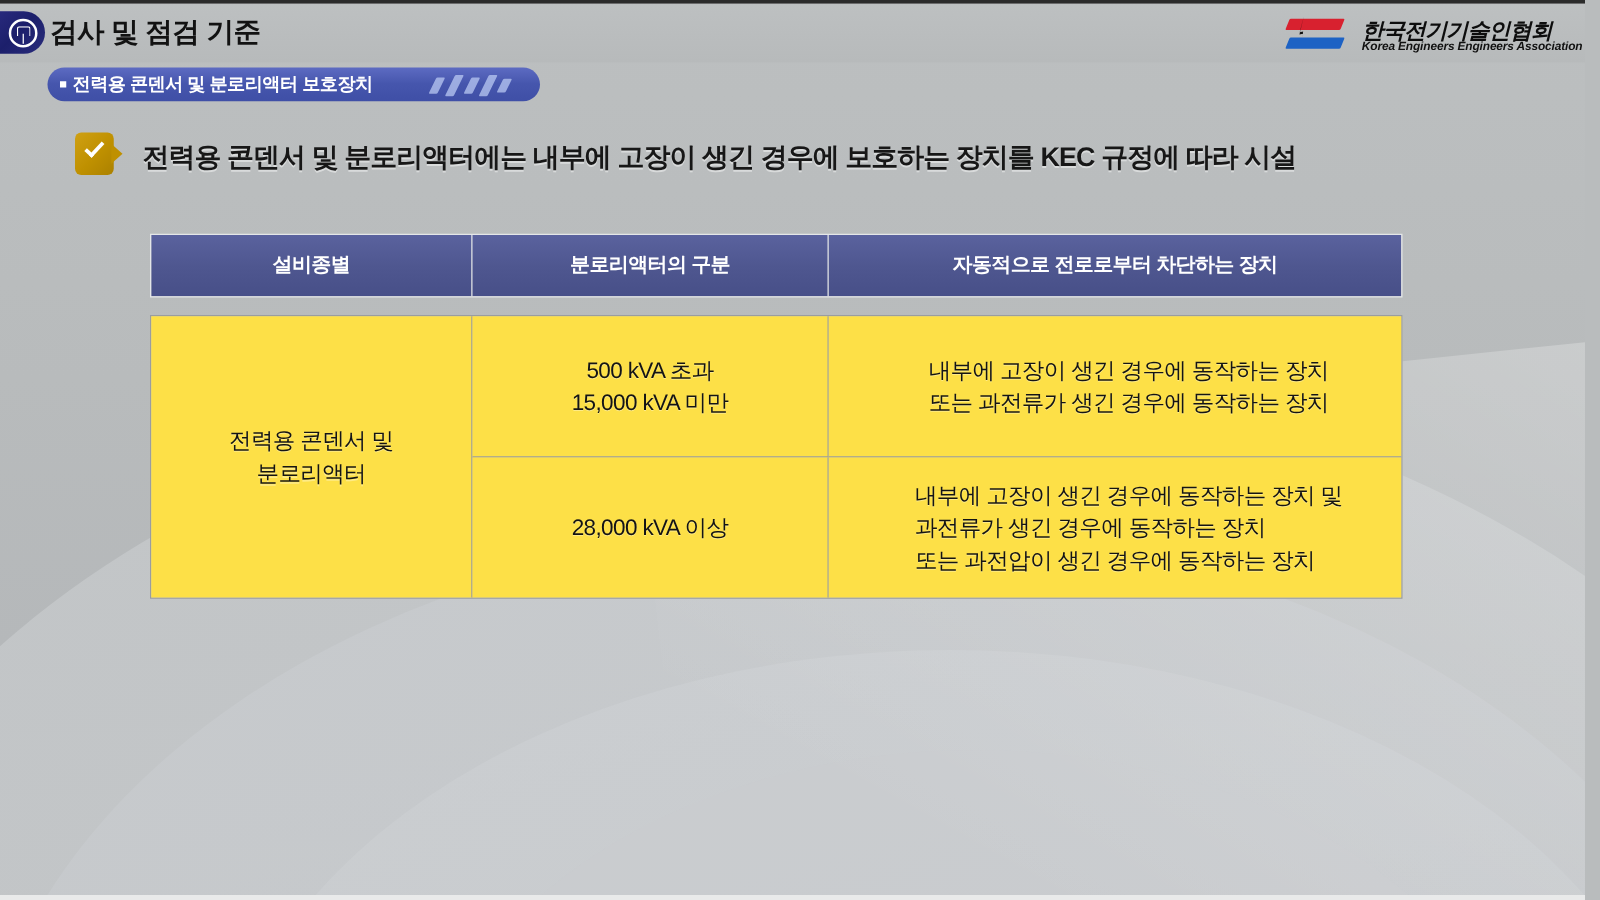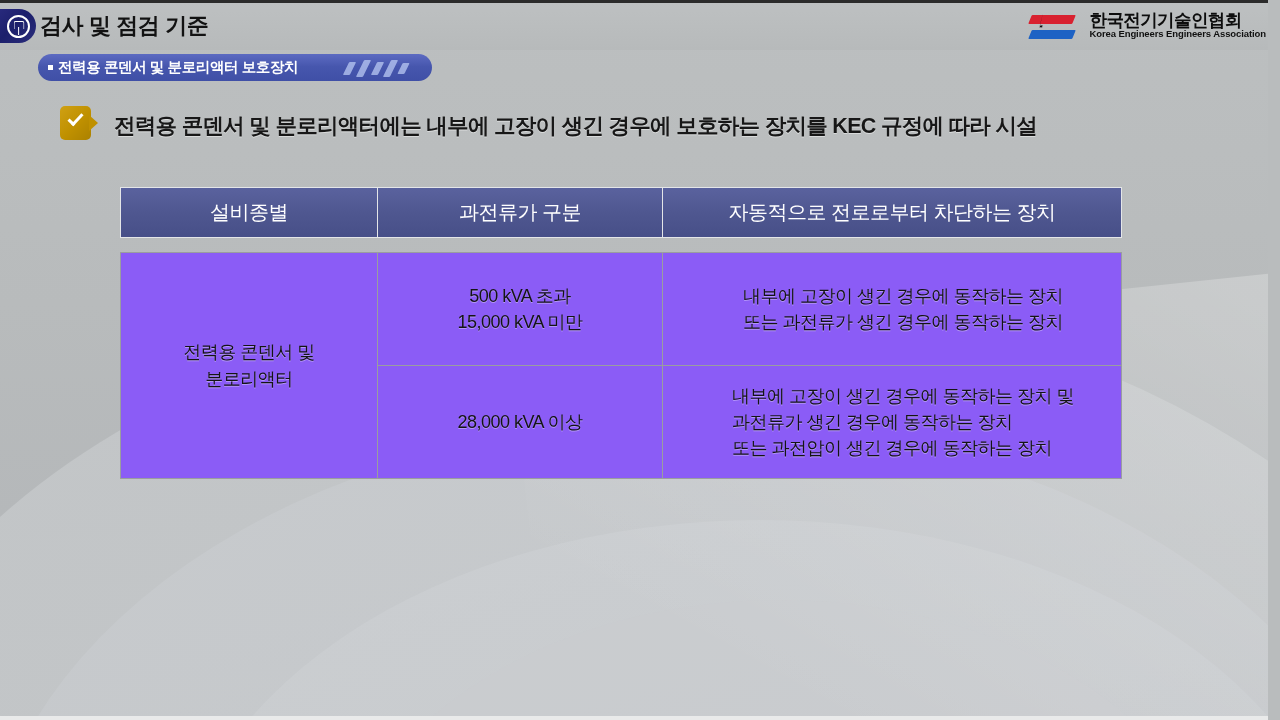--- a/index.html
+++ b/index.html
@@ -135,21 +135,21 @@
   }
   .pill-slashes i:nth-child(1){ left:6px;  height:13px; top:8px; }
   .pill-slashes i:nth-child(2){ left:20px; height:17px; top:6px; }
   .pill-slashes i:nth-child(3){ left:34px; height:13px; top:8px; }
   .pill-slashes i:nth-child(4){ left:47px; height:17px; top:6px; }
   .pill-slashes i:nth-child(5){ left:60px; height:11px; top:9px; }
 
   
   .assoc-logo {
     position:absolute; top:8px; right:14px;
-    display:flex; align-items:flex-start; gap:9px;
+    display:flex; align-items:flex-end; gap:9px;font-style:italic;
   }
   .logo-mark {
     position:relative; width:56px; height:32px; flex:none;
   }
   .logo-mark .bar {
     position:absolute; left:6px; width:44px; height:9px;
     transform:skewX(-22deg); border-radius:1px;
   }
   .logo-mark .bar.red  { top:4px;  background:#d8212f; }
   .logo-mark .bar.blue { top:19px; background:#1d62c4; }
@@ -205,42 +205,42 @@
     position:absolute; left:120px; top:187px;
     width:1002px;
   }
   .thead {
     display:flex; height:51px;
     border:1.5px solid #e4e6e8;
     background:linear-gradient(180deg,#5a629e 0%,#4f5790 50%,#474f88 100%);
   }
   .th {
     display:flex; align-items:center; justify-content:center;
-    color:#ffffff; font-size:20px; font-weight:400;
+    color:#ffffff; font-size:16px; font-weight:700;
     letter-spacing:-0.5px; white-space:nowrap;
     border-right:1.5px solid #e4e6e8;
   }
   .th:last-child { border-right:none; }
   .col-1 { width:257px; flex:none; }
   .col-2 { width:285px; flex:none; }
   .col-3 { flex:1; }
 
   .tbody {
     display:flex;
     margin-top:14px;
     border:1px solid #9a9d9f;
     background:#c6c8c9;
     height:227px;
   }
   .td {
     display:flex; align-items:center; justify-content:center;
     text-align:center; color:#141414;
     font-size:18px; letter-spacing:-0.5px; line-height:1.45;
     border-right:1px solid #9a9d9f;
-    background:#8b5cf6;
+    background:#fde047;
     text-shadow:0 1px 0 rgba(255,255,255,.35);
   }
   .td:last-child { border-right:none; }
   .span-cell { width:257px; flex:none; }
   .stack { display:flex; flex-direction:column; }
   .stack.col-2 { width:285px; }
   .stack.col-3 { flex:1; }
   .stack .td {
     border-bottom:1px solid #9a9d9f;
     border-right:1px solid #9a9d9f;
@@ -304,21 +304,21 @@
         <span class="tab"></span>
         <span class="tick"></span>
     </span>
     <span class="bullet-text">전력용 콘덴서 및 분로리액터에는 내부에 고장이 생긴 경우에 보호하는 장치를 KEC 규정에 따라 시설</span>
   </div>
 
   <div class="kec-table">
 
     <div class="thead">
       <div class="th col-1">설비종별</div>
-      <div class="th col-2">과전류가 구분</div>
+      <div class="th col-2">분로리액터의 구분</div>
       <div class="th col-3">자동적으로 전로로부터 차단하는 장치</div>
     </div>
 
     <div class="tbody">
 
       <div class="td span-cell">전력용 콘덴서 및<br>분로리액터</div>
 
       <div class="stack col-2">
         <div class="td row-a">500 kVA 초과<br>15,000 kVA 미만</div>
         <div class="td row-b">28,000 kVA 이상</div>

